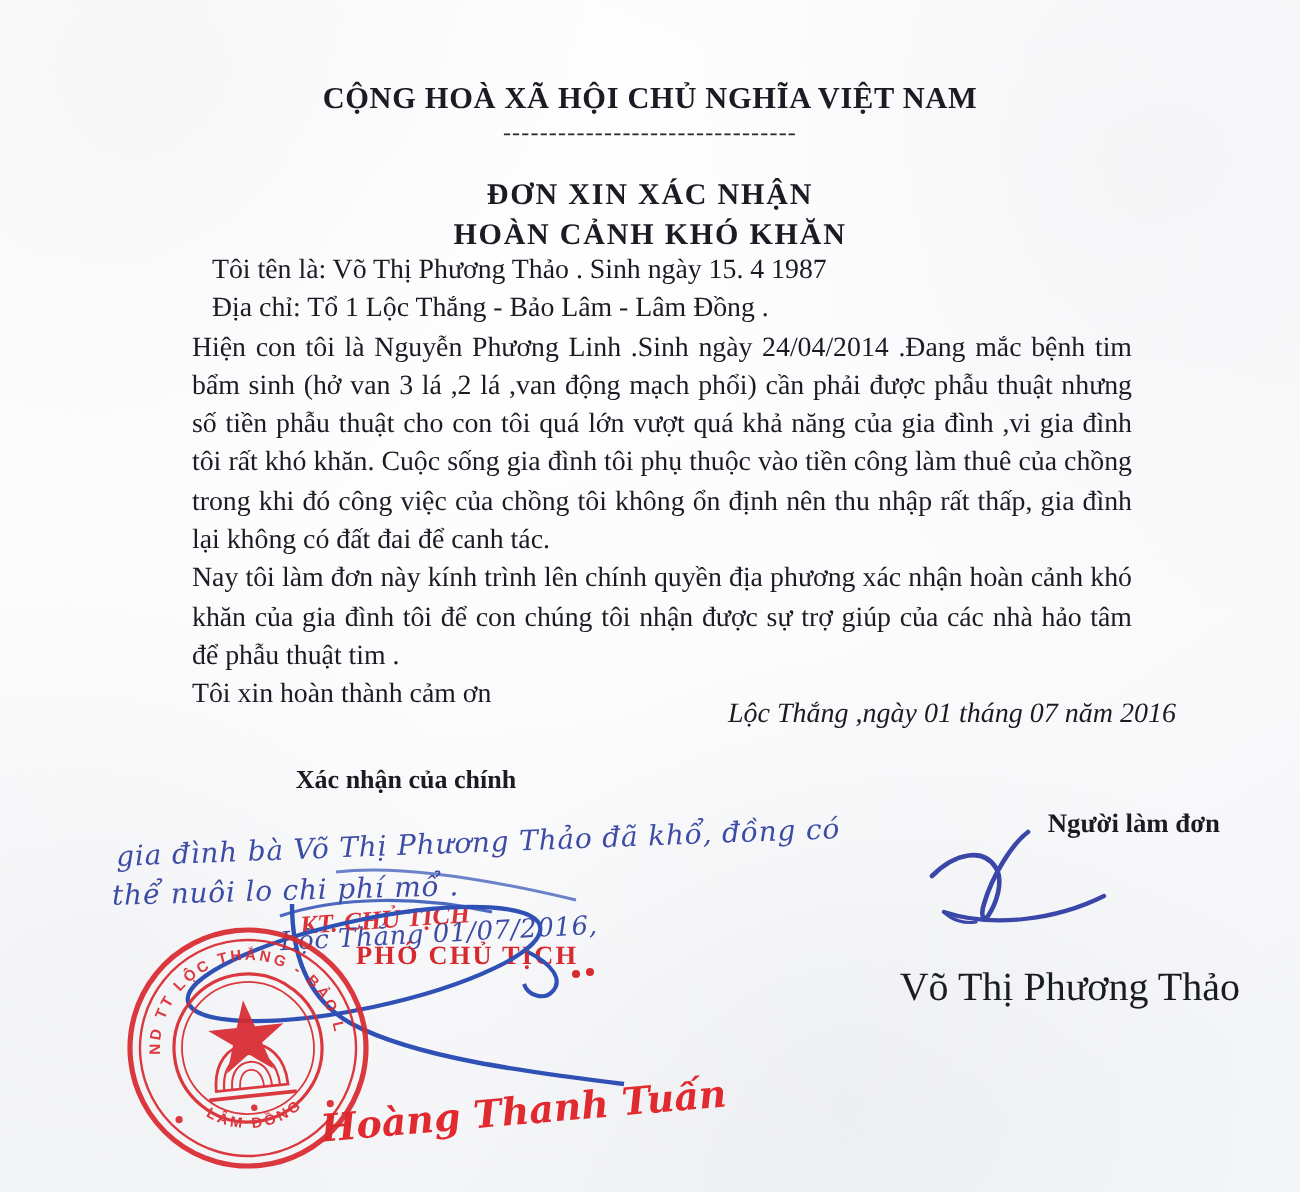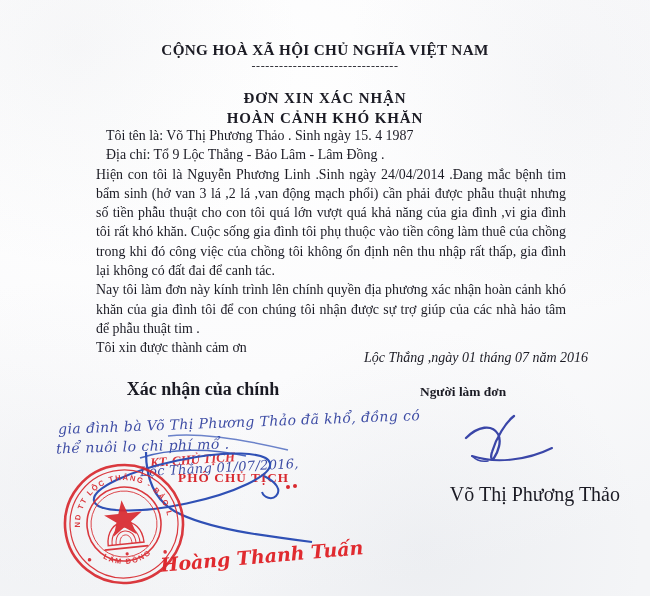--- a/index.html
+++ b/index.html
@@ -119,29 +119,29 @@
   }
 
   
   .sig-left {
     position: absolute;
     top: 381px;
     left: 108px;
     width: 190px;
     text-align: center;
     font-weight: bold;
-    font-size: 18px;
+    font-size: 13px;
     line-height: 17px;
   }
   .sig-right {
     position: absolute;
-    top: 384px;
+    top: 404px;
     left: 420px;
     width: 190px;
-    text-align: left;
+    text-align: right;
     font-weight: bold;
     font-size: 13.4px;
   }
   .signer-name {
     position: absolute;
     top: 483px;
     left: 420px;
     width: 200px;
     text-align: right;
     font-size: 20px;
@@ -270,24 +270,24 @@
 
   <div class="header">
     <div class="nation-line">CỘNG HOÀ XÃ HỘI CHỦ NGHĨA VIỆT NAM</div>
     <div class="rule">--------------------------------</div>
     <div class="title-main">ĐƠN XIN XÁC NHẬN</div>
     <div class="title-sub">HOÀN CẢNH KHÓ KHĂN</div>
   </div>
 
   <div class="body-block">
     <div class="para line-indent-sm">Tôi tên là: Võ Thị Phương Thảo                    . Sinh ngày 15. 4 1987</div>
-    <div class="para line-indent-sm">Địa chỉ: Tổ 9 Lộc Thắng - Bảo Lâm - Lâm Đồng .</div>
+    <div class="para line-indent-sm">Địa chỉ: Tổ 1 Lộc Thắng - Bảo Lâm - Lâm Đồng .</div>
     <div class="para">Hiện con tôi là Nguyễn Phương Linh .Sinh ngày 24/04/2014 .Đang mắc bệnh tim bẩm sinh (hở van 3 lá ,2 lá ,van động mạch phổi) cần phải được phẫu thuật nhưng số tiền phẫu thuật cho con tôi quá lớn vượt quá khả năng của gia đình ,vi gia đình tôi rất khó khăn. Cuộc sống gia đình tôi phụ thuộc vào tiền công làm thuê của chồng trong khi đó công việc của chồng tôi không ổn định nên thu nhập rất thấp, gia đình lại không có đất đai để canh tác.</div>
     <div class="para gap-before">Nay tôi làm đơn này kính trình lên chính quyền địa phương xác nhận hoàn cảnh khó khăn của gia đình tôi để con chúng tôi nhận được sự trợ giúp của các nhà hảo tâm để phẫu thuật tim .</div>
-    <div class="para gap-before">Tôi xin được thành cảm ơn</div>
+    <div class="para gap-before">Tôi xin hoàn thành cảm ơn</div>
   </div>
 
   <div class="date-line">Lộc Thắng ,ngày 01 tháng 07 năm 2016</div>
 
   <div class="sig-left">
     <div>Xác nhận của chính</div>
   </div>
 
   <div class="sig-right">Người làm đơn</div>
 

